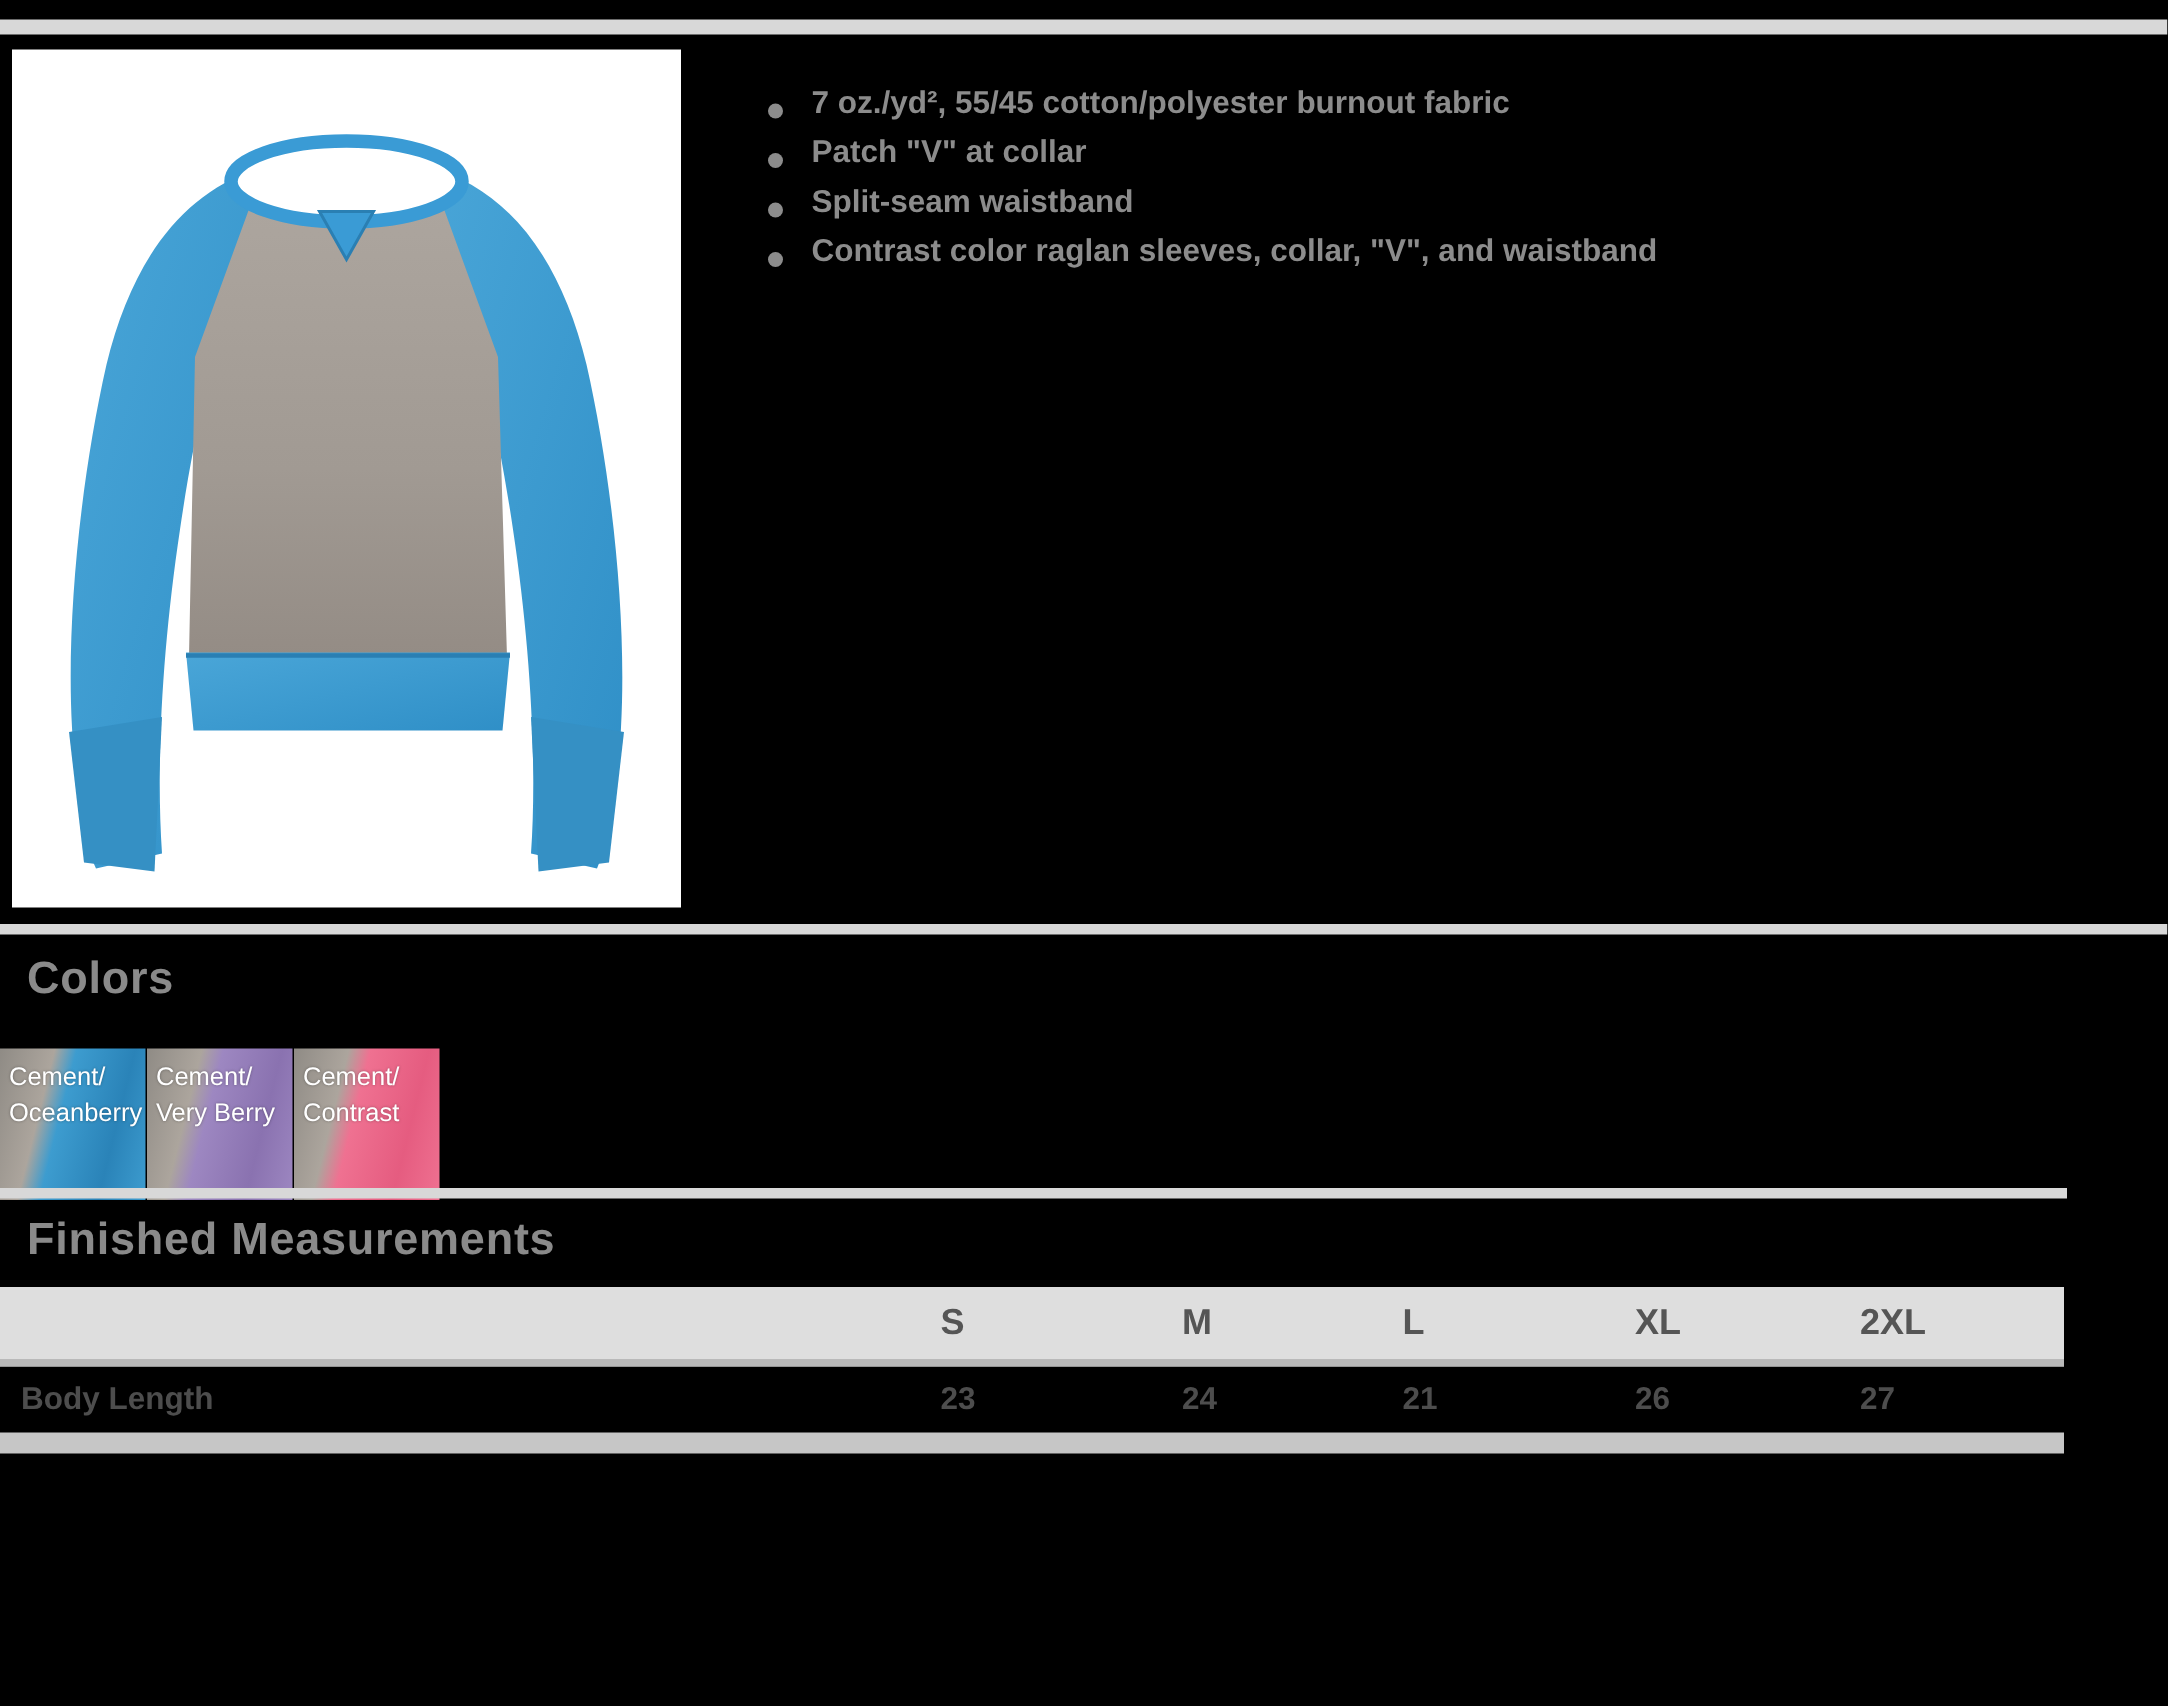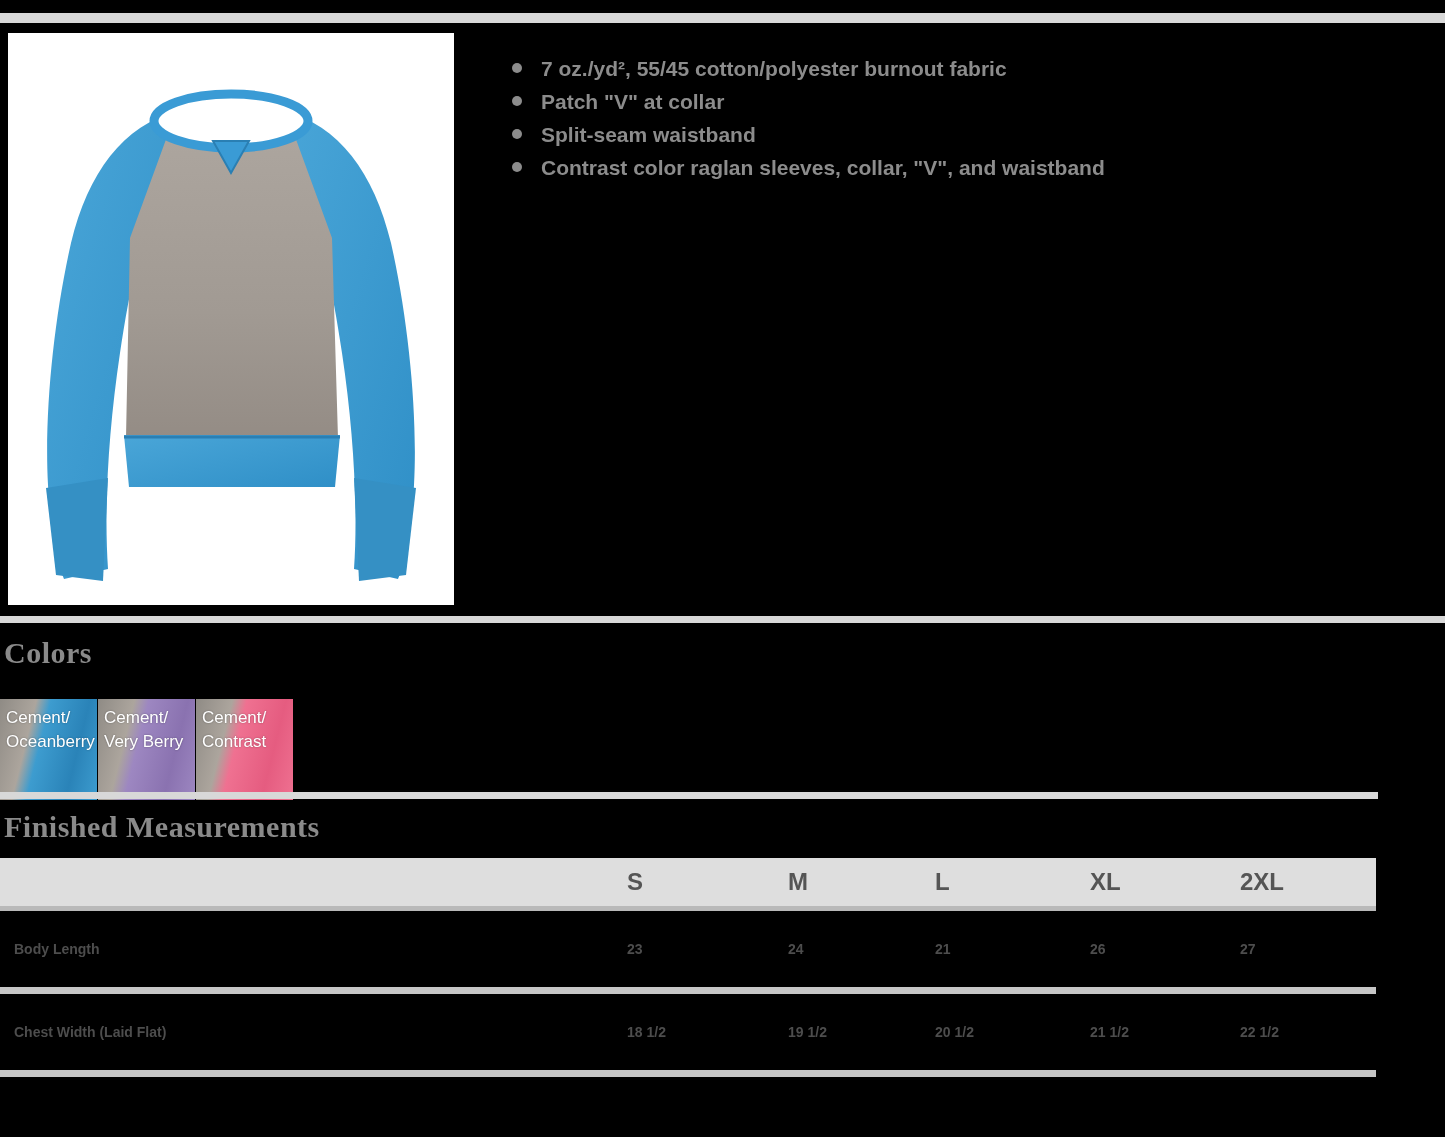--- a/index.html
+++ b/index.html
@@ -14,38 +14,38 @@
 
   
   .top-bar{top:13px;left:0;width:1445px;height:10px;background:#d8d8d8;}
 
   
   .product-box{top:33px;left:8px;width:446px;height:572px;background:#ffffff;}
 
   
   .features{top:52px;left:512px;width:900px;list-style:none;margin:0;padding:0;}
   .features li{
-    display:flex;align-items:flex-start;
+    display:flex;align-items:center;
     font-size:21px;font-weight:bold;color:#8c8c8c;
     line-height:33px;
   }
   .dot{
     width:10px;height:10px;border-radius:50%;
     background:#8c8c8c;flex:0 0 10px;
     margin:11px 19px 0 0;
   }
 
   
   .divider{height:7px;background:#d8d8d8;}
   .divider-a{top:616px;left:0;width:1445px;}
   .divider-b{top:792px;left:0;width:1378px;}
 
   .section-title{
-    left:4px;
-    font-family:Liberation Serif, serif;
+    left:18px;
+    font-family:Liberation Sans, sans-serif;
     font-weight:bold;font-size:30px;color:#8a8a8a;
     letter-spacing:0.5px;
   }
   .title-colors{top:636px;}
   .title-meas{top:810px;}
 
   
   .swatches{top:699px;left:0;display:flex;gap:1px;}
   .swatch{
     width:97px;height:101px;position:relative;
@@ -63,21 +63,21 @@
   .trow{
     display:grid;
     grid-template-columns:627px 161px 147px 155px 150px auto;
     align-items:center;
   }
   .thead{
     height:48px;background:#dedede;
     border-bottom:5px solid #b9b9b9;
     color:#555555;font-size:24px;font-weight:bold;
   }
-  .drow{height:76px;color:#4d4d4d;font-size:14px;font-weight:bold;}
+  .drow{height:44px;color:#4d4d4d;font-size:21px;font-weight:bold;}
   .row-label{padding-left:14px;}
   .row-divider{height:7px;background:#c6c6c6;}
 </style>
 </head>
 <body>
 
 <div class="abs top-bar"></div>
 
 <div class="abs product-box">
   <svg width="446" height="572" viewBox="0 0 446 572">
@@ -177,23 +177,15 @@
   <div class="trow drow">
     <div class="row-label">Body Length</div>
     <div>23</div>
     <div>24</div>
     <div>21</div>
     <div>26</div>
     <div>27</div>
   </div>
   <div class="row-divider"></div>
 
-  <div class="trow drow">
-    <div class="row-label">Chest Width (Laid Flat)</div>
-    <div>18 1/2</div>
-    <div>19 1/2</div>
-    <div>20 1/2</div>
-    <div>21 1/2</div>
-    <div>22 1/2</div>
-  </div>
   <div class="row-divider"></div>
 
 </div>
 
 </body></html>

